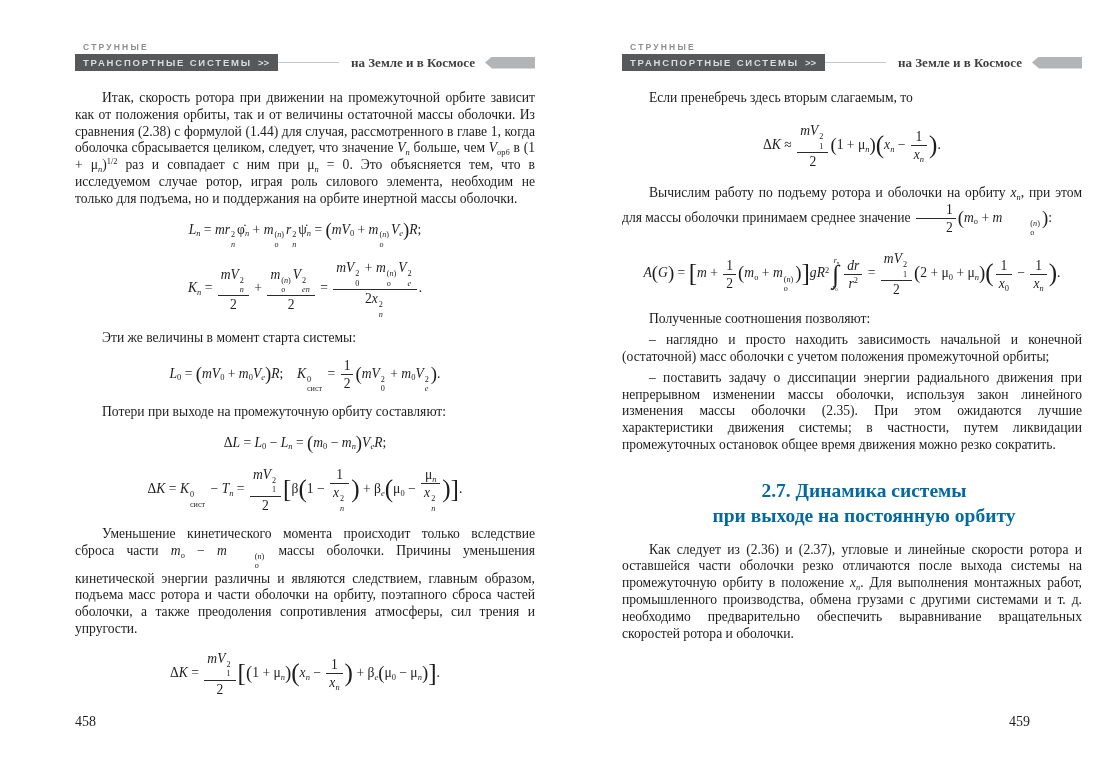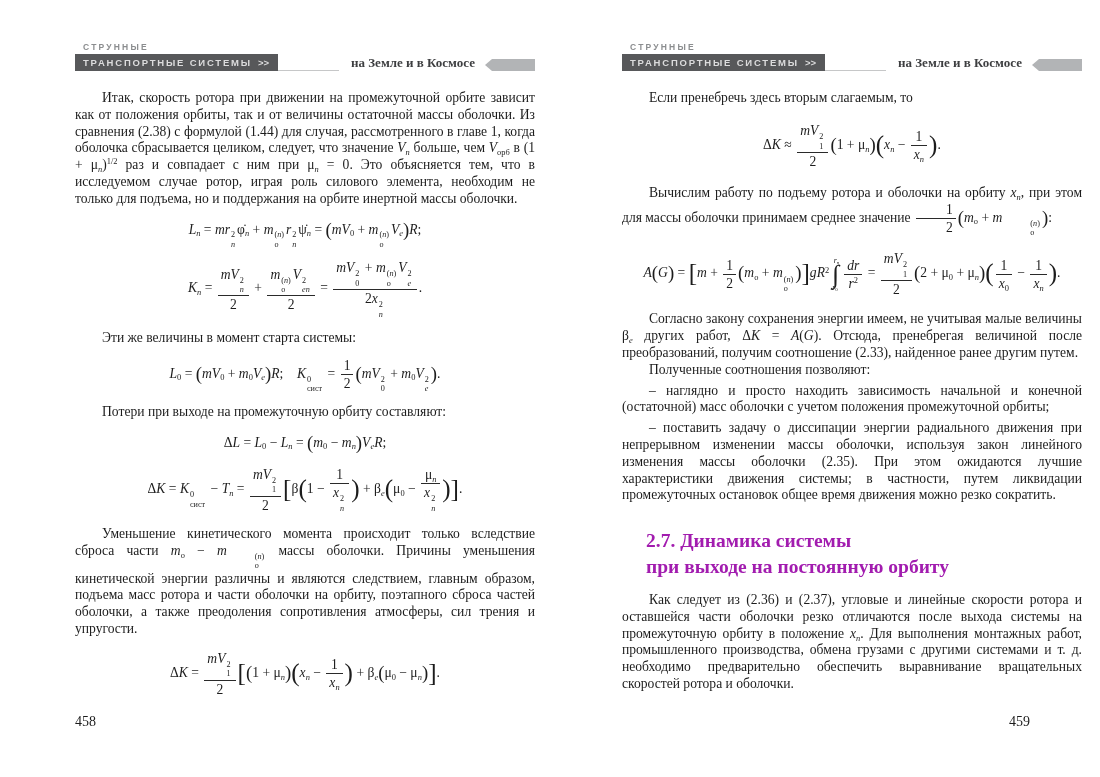--- a/index.html
+++ b/index.html
@@ -12,21 +12,21 @@
   #page-left{left:75px;}
   #page-right{left:622px;}
 
   
   .page-header{display:block;}
   .ph-kicker{
     font-family:"Liberation Sans","DejaVu Sans",sans-serif;
     font-size:8.5px;font-weight:bold;letter-spacing:2.2px;color:#8b8d8f;
     margin:0 0 2px 8px;
   }
-  .ph-row{display:flex;align-items:flex-end;}
+  .ph-row{display:flex;align-items:center;}
   .ph-box{
     background:#57585a;color:#dcdcdd;
     font-family:"Liberation Sans","DejaVu Sans",sans-serif;
     font-size:9.5px;font-weight:bold;letter-spacing:1.8px;
     padding:3px 9px 3px 8px;white-space:nowrap;
   }
   .ph-box .chev{letter-spacing:0;margin-left:6px;}
   .ph-line{flex:1;height:1px;background:#c6c7c8;}
   .ph-tag{font-size:13px;color:#3d3e40;margin:0 10px 0 12px;white-space:nowrap;font-weight:bold;}
   .ph-arrow{
@@ -66,22 +66,22 @@
 
   
   .int{display:inline-flex;flex-direction:column;align-items:center;vertical-align:middle;line-height:1;margin:0 3px;}
   .int .s{font-size:1.9em;line-height:0.82;}
   .int .u,.int .l{font-size:0.58em;}
   .int .u{align-self:flex-end;margin-bottom:-1px;}
   .int .l{align-self:flex-start;margin-top:-1px;}
 
   
   h2.sec{
-    font-size:19.5px;font-weight:bold;line-height:1.3;color:#a21caf;
-    margin:24px 0 13px 24px;text-align:left;text-indent:0;
+    font-size:19.5px;font-weight:bold;line-height:1.3;color:#0369a1;
+    margin:24px 0 13px 24px;text-align:center;text-indent:0;
   }
   h2.sec span{display:block;}
 
   .page-number{position:absolute;top:714px;font-size:14px;color:#1c1c1c;}
   #pn-left{left:75px;}
   #pn-right{left:622px;width:460px;text-align:right;padding-right:52px;box-sizing:border-box;}
 </style>
 </head>
 <body>
 
@@ -193,21 +193,20 @@
           <span>(<i>n</i>)</span>
           <span>о</span>
         </span><span class="p1">)</span><span class="p2">]</span><i>gR</i><sup>2</sup><span class="int">
           <span class="u"><i>r</i><sub><i>n</i></sub></span>
           <span class="s">∫</span>
           <span class="l"><i>r</i><sub>0</sub></span>
         </span><span class="fr"><span class="n"><i>dr</i></span><span class="d"><i>r</i><sup>2</sup></span></span> = <span class="fr"><span class="n"><i>mV</i><span class="st">
               <span>2</span>
               <span>1</span>
             </span></span><span class="d">2</span></span><span class="p1">(</span>2 + μ<sub>0</sub> + μ<sub><i>n</i></sub><span class="p1">)</span><span class="p2">(</span><span class="fr"><span class="n">1</span><span class="d"><i>x</i><sub>0</sub></span></span> − <span class="fr"><span class="n">1</span><span class="d"><i>x</i><sub><i>n</i></sub></span></span><span class="p2">)</span>.</div>
-    <p class="sp">Согласно закону сохранения энергии имеем, не учитывая малые величины β<sub><i>e</i></sub> других работ, Δ<i>K</i> = <i>A</i>(<i>G</i>). Отсюда, пренебрегая величиной после преобразований, получим соотношение (2.33), найденное ранее другим путем.</p>
     <p>Полученные соотношения позволяют:</p>
     <p class="sp">– наглядно и просто находить зависимость начальной и конечной (остаточной) масс оболочки с учетом положения промежуточной орбиты;</p>
     <p class="sp">– поставить задачу о диссипации энергии радиального движения при непрерывном изменении массы оболочки, используя закон линейного изменения массы оболочки (2.35). При этом ожидаются лучшие характеристики движения системы; в частности, путем ликвидации промежуточных остановок общее время движения можно резко сократить.</p>
     <h2 class="sec">
       <span>2.7. Динамика системы</span>
       <span>при выходе на постоянную орбиту</span>
     </h2>
     <p>Как следует из (2.36) и (2.37), угловые и линейные скорости ротора и оставшейся части оболочки резко отличаются после выхода системы на промежуточную орбиту в положение <i>x</i><sub><i>n</i></sub>. Для выполнения монтажных работ, промышленного производства, обмена грузами с другими системами и т. д. необходимо предварительно обеспечить выравнивание вращательных скоростей ротора и оболочки.</p>
   </div>
 </div>

